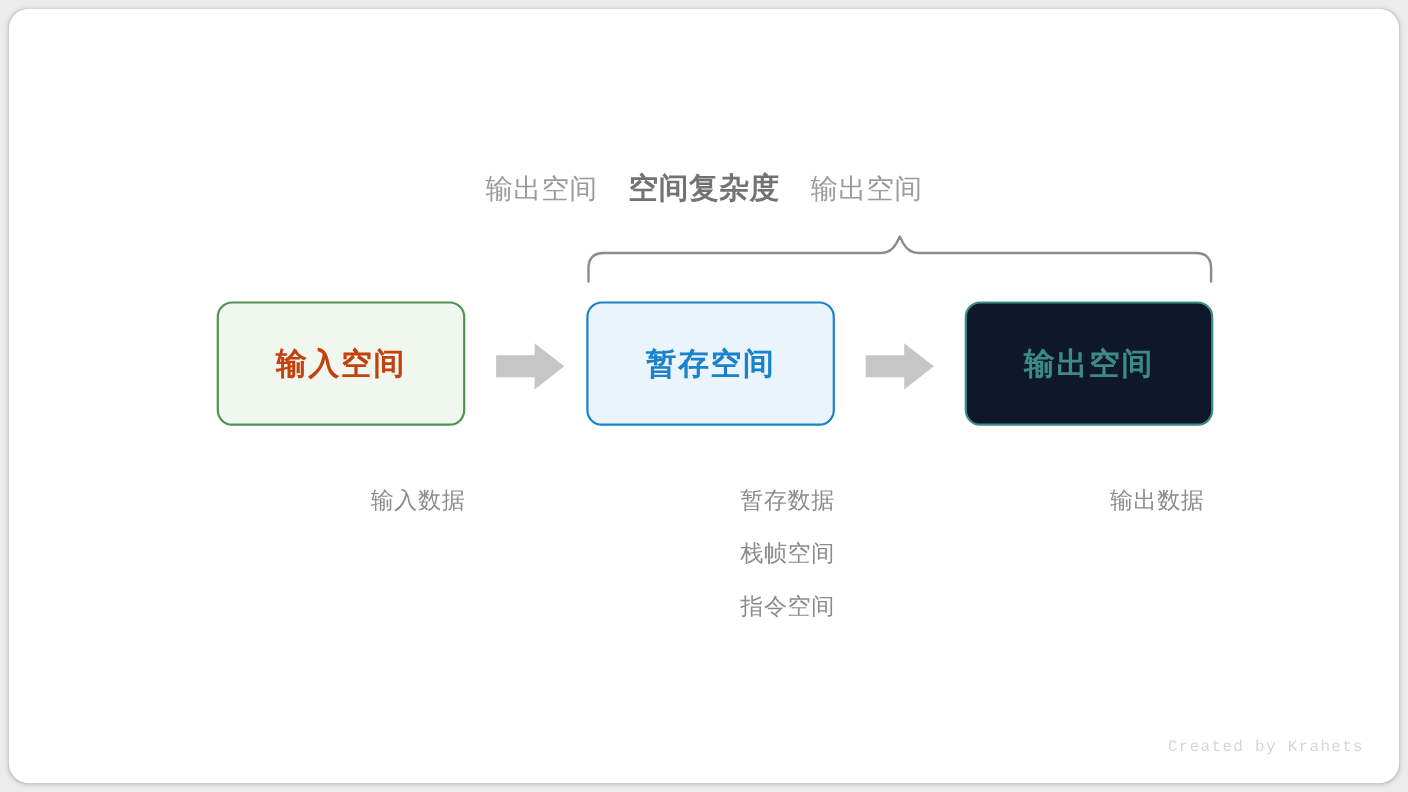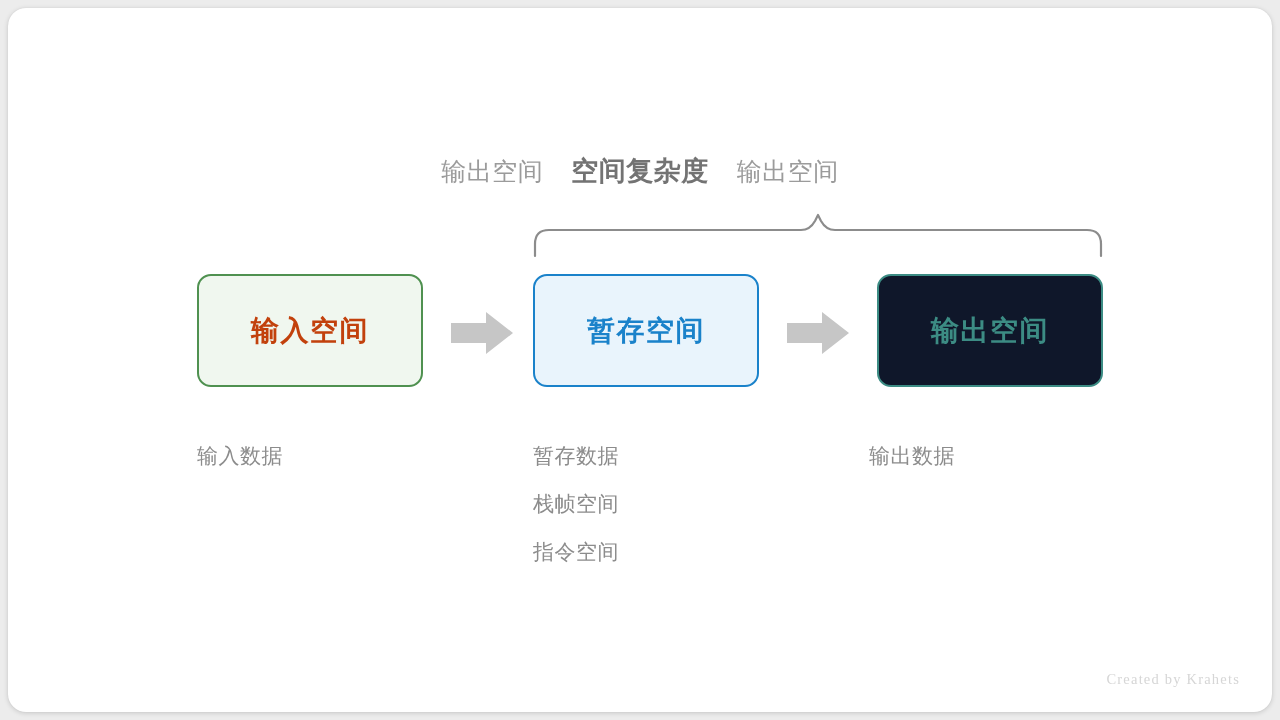--- a/index.html
+++ b/index.html
@@ -95,40 +95,40 @@
     height: 46px;
   }
   #arrow-1 { left: 441px; }
   #arrow-2 { left: 777px; }
 
   
   .sub-label-col {
     position: absolute;
     top: 424px;
     width: 226px;
-    text-align: left;
+    text-align: right;
   }
   #sublabels-input  { left: 189px; }
   #sublabels-temp   { left: 525px; }
   #sublabels-output { left: 861px; }
 
   .sub-label {
     font-size: 21px;
     color: #8c8c8c;
     line-height: 48px;
     letter-spacing: 0.5px;
     white-space: nowrap;
   }
 
   
   #credit {
     position: absolute;
     right: 32px;
     bottom: 24px;
-    font-family: Liberation Serif, serif;
+    font-family: Liberation Mono, monospace;
     font-size: 14.5px;
     color: #d6d6d6;
     letter-spacing: 1.2px;
     white-space: nowrap;
   }
 </style>
 </head>
 <body>
 
 <div id="canvas-card">

